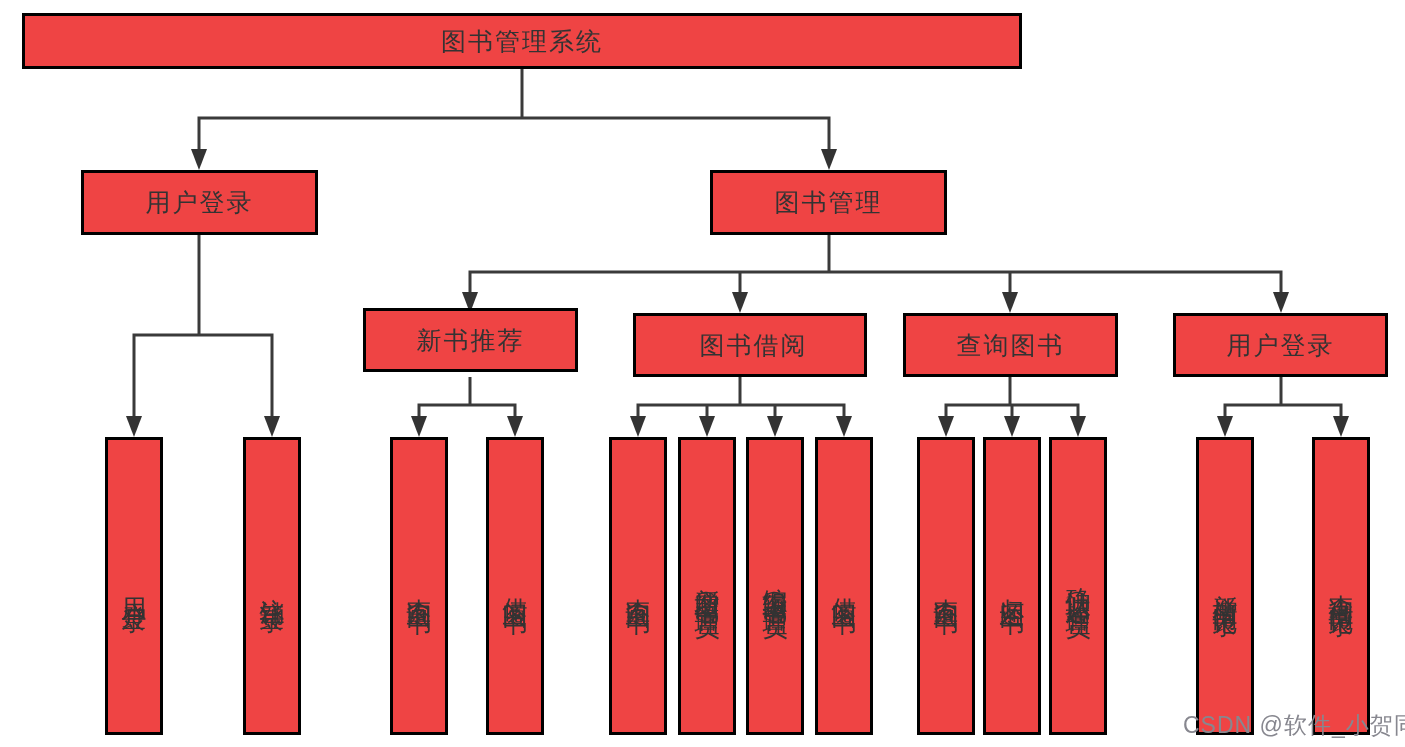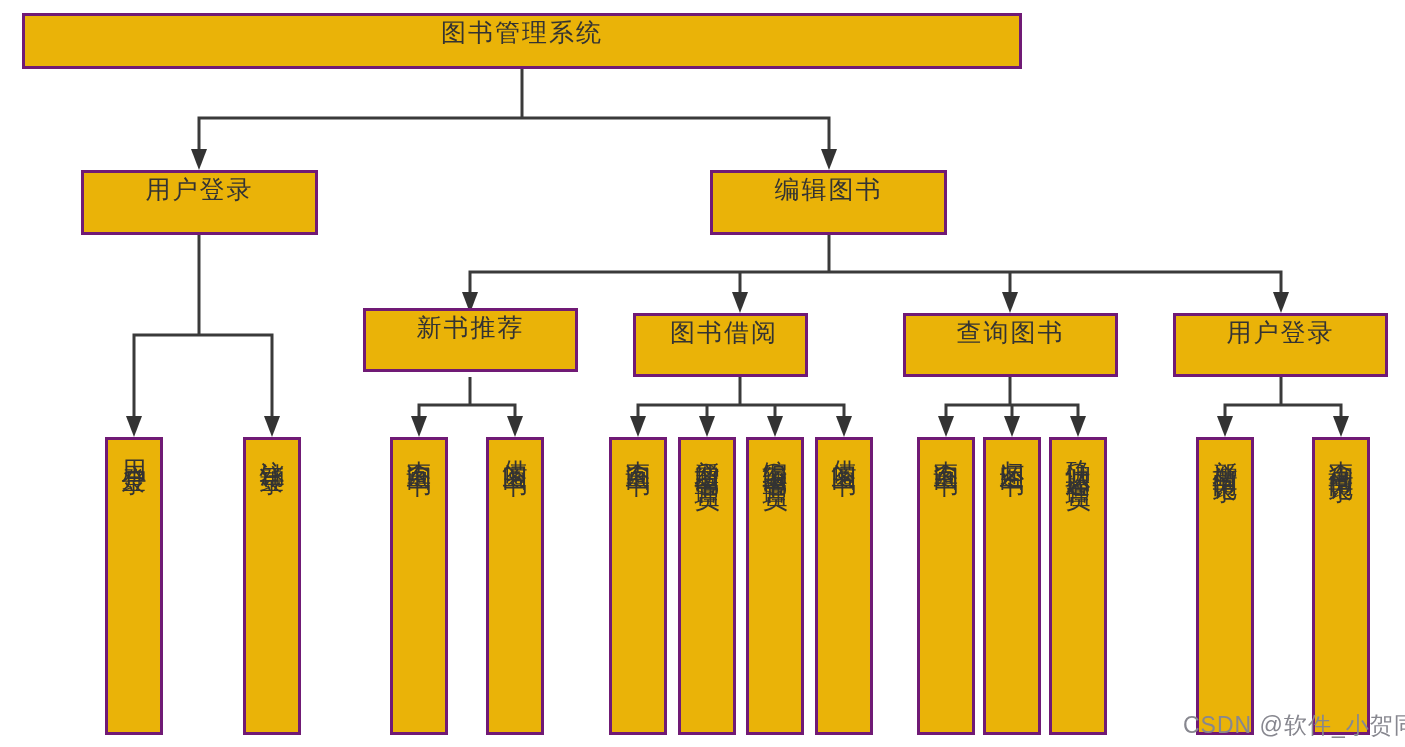--- a/index.html
+++ b/index.html
@@ -9,45 +9,45 @@
     background:#ffffff;
     overflow:hidden;
     font-family:"Liberation Sans","DejaVu Sans",sans-serif;
   }
   .wires { position:absolute; left:0; top:0; z-index:0; }
   .wire  { fill:none; stroke:#3a3a3a; stroke-width:3; }
   .head  { fill:#333333; stroke:none; }
 
   .box {
     position:absolute;
-    background:#eab308;
-    border:3px solid #701a75;
+    background:#ef4444;
+    border:3px solid #000000;
     box-sizing:border-box;
-    display:flex; justify-content:center;
+    display:flex; align-items:center; justify-content:center;
     color:#333333;
     z-index:1;
   }
   .h-label { font-size:25px; letter-spacing:2px; white-space:nowrap; }
 
   .leaf .vtext {
     writing-mode:vertical-rl;
     text-orientation:mixed;
     font-size:25px;
     letter-spacing:4px;
     line-height:1;
     white-space:nowrap;
   }
 
   
   .n-root   { left:22px;   top:13px;  width:1000px; height:56px; }
   .n-login  { left:81px;   top:170px; width:237px;  height:65px; }
   .n-manage { left:710px;  top:170px; width:237px;  height:65px; }
 
   .n-nbr { left:363px;  top:308px; width:215px; height:64px; }
-  .n-bb  { left:633px;  top:313px; width:175px; height:64px;padding-left:7px; }
+  .n-bb  { left:633px;  top:313px; width:234px; height:64px;padding-left:7px; }
   .n-cb  { left:903px;  top:313px; width:215px; height:64px; }
   .n-br  { left:1173px; top:313px; width:215px; height:64px; }
 
   .leaf { top:437px; width:58px; height:298px; }
   .l-login1 { left:105px; }
   .l-login2 { left:243px; }
   .l-nbr1   { left:390px; }
   .l-nbr2   { left:486px; }
   .l-bb1    { left:609px; }
   .l-bb2    { left:678px; }
@@ -119,21 +119,21 @@
   </svg>
 
   <div class="box n-root">
     <span class="h-label">图书管理系统</span>
   </div>
 
   <div class="box n-login">
     <span class="h-label">用户登录</span>
   </div>
   <div class="box n-manage">
-    <span class="h-label">编辑图书</span>
+    <span class="h-label">图书管理</span>
   </div>
 
   <div class="box n-nbr">
     <span class="h-label">新书推荐</span>
   </div>
   <div class="box n-bb">
     <span class="h-label">图书借阅</span>
   </div>
   <div class="box n-cb">
     <span class="h-label">查询图书</span>

